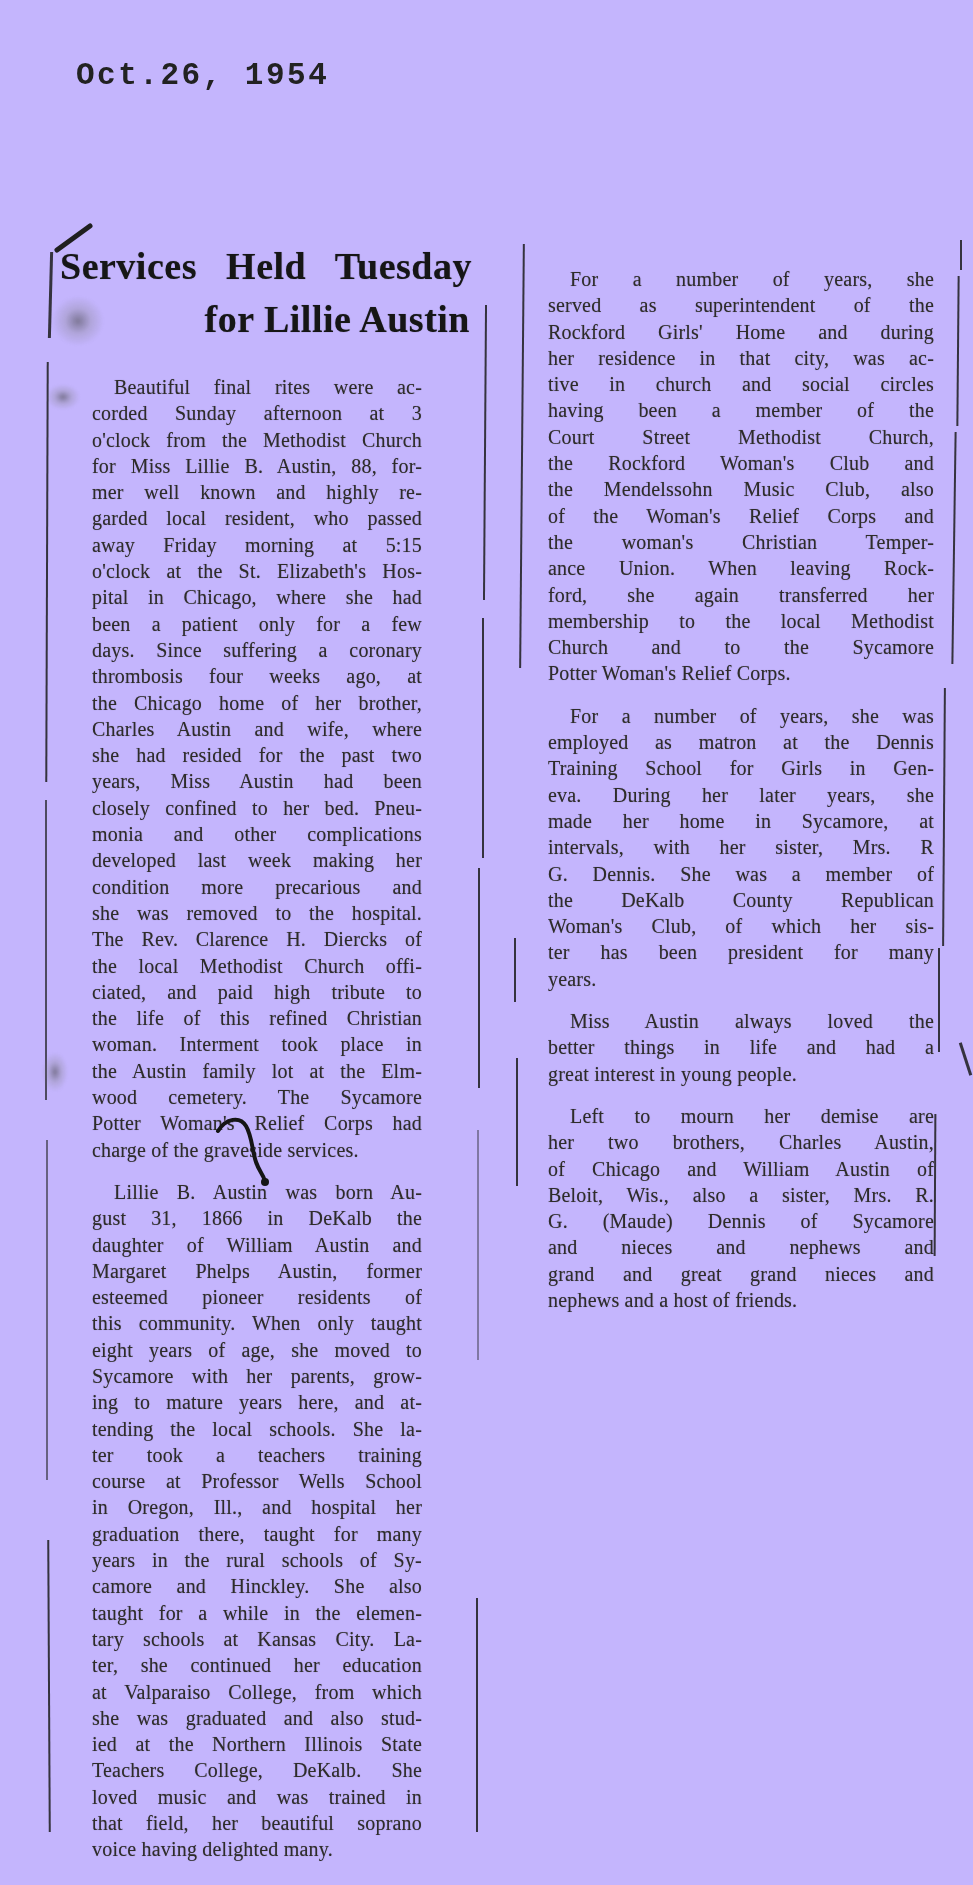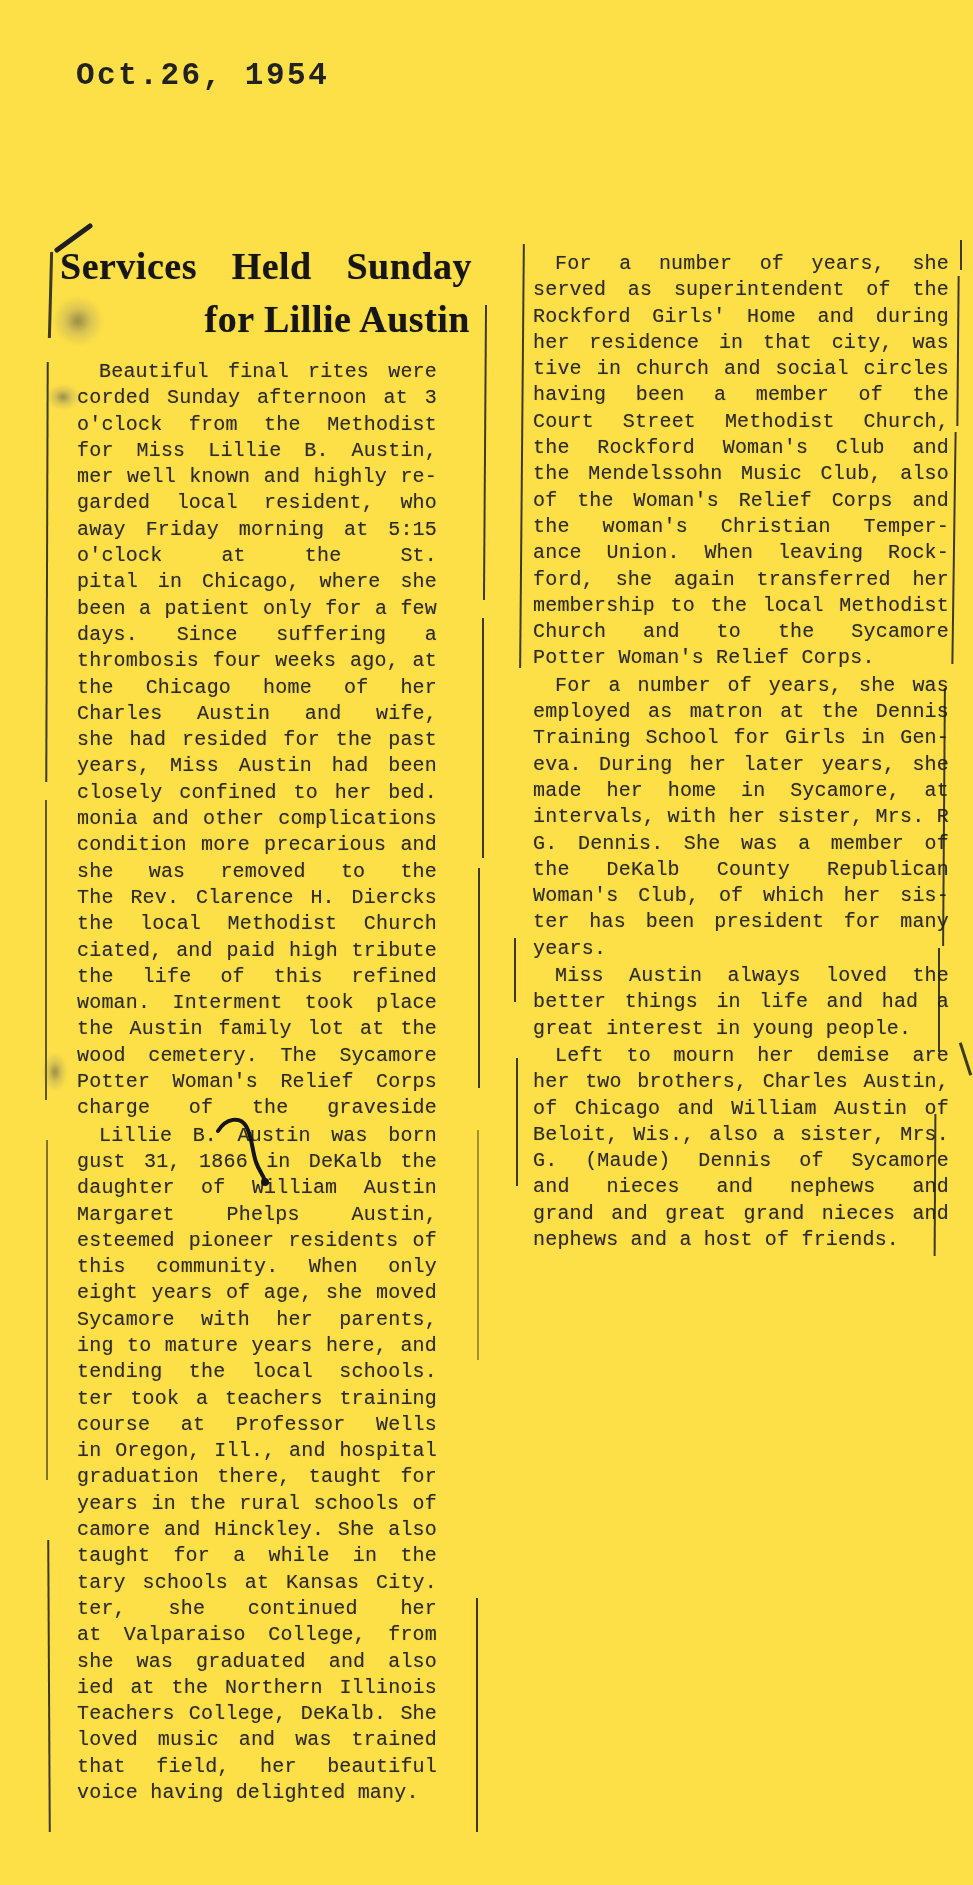--- a/index.html
+++ b/index.html
@@ -1,19 +1,19 @@
 <!DOCTYPE html>
 <html><head>
 <meta charset="utf-8">
 <style>
   html,body{margin:0;padding:0;background:#fff;}
   .page{
     position:relative;
     width:973px;height:1885px;
-    background:#fde047;
+    background:#c4b5fd;
     overflow:hidden;
     font-family:"Liberation Serif", serif;
     color:#2d2d2d;
   }
   .date{
     position:absolute;left:76px;top:58px;
     font-family:"Liberation Mono", monospace;
     font-size:31px;font-weight:600;letter-spacing:2.5px;
     color:#222;
   }
@@ -28,21 +28,21 @@
   .h-line2{text-align:right;padding-right:2px;height:53px;overflow:hidden;}
   .col{
     position:absolute;
     font-size:20px;line-height:26.3px;
     letter-spacing:0.2px;
     color:#2e2c2a;
     text-shadow:0 0 1px rgba(45,45,45,.4);
   }
   .col1{left:76px;top:358px;width:362px;}
   .col2{left:532px;top:250px;width:418px;}
-  .paragraph{margin:1px;font-family:Liberation Mono, monospace;}
+  .paragraph{margin:16px;}
   .line{
     height:26.3px;overflow:hidden;
     text-align:justify;text-align-last:justify;
     white-space:normal;
   }
   .line.indent{padding-left:22px;}
   .line.last{text-align-last:left;}
   .rule{
     position:absolute;width:2px;background:#1c1c1c;opacity:.85;
   }
@@ -54,21 +54,21 @@
   .ink-overlay{position:absolute;left:0;top:0;pointer-events:none;}
 </style>
 </head>
 <body>
 
 <div class="page">
 
   <div class="date">Oct.26, 1954</div>
 
   <div class="headline">
-    <div class="h-line1">Services Held Sunday</div>
+    <div class="h-line1">Services Held Tuesday</div>
     <div class="h-line2">for Lillie Austin</div>
   </div>
 
   <div class="col col1">
       <div class="paragraph">
         <div class="line indent">Beautiful final rites were ac-</div>
         <div class="line">corded Sunday afternoon at 3</div>
         <div class="line">o'clock from the Methodist Church</div>
         <div class="line">for Miss Lillie B. Austin, 88, for-</div>
         <div class="line">mer well known and highly re-</div>
@@ -78,20 +78,21 @@
         <div class="line">pital in Chicago, where she had</div>
         <div class="line">been a patient only for a few</div>
         <div class="line">days. Since suffering a coronary</div>
         <div class="line">thrombosis four weeks ago, at</div>
         <div class="line">the Chicago home of her brother,</div>
         <div class="line">Charles Austin and wife, where</div>
         <div class="line">she had resided for the past two</div>
         <div class="line">years, Miss Austin had been</div>
         <div class="line">closely confined to her bed. Pneu-</div>
         <div class="line">monia and other complications</div>
+        <div class="line">developed last week making her</div>
         <div class="line">condition more precarious and</div>
         <div class="line">she was removed to the hospital.</div>
         <div class="line">The Rev. Clarence H. Diercks of</div>
         <div class="line">the local Methodist Church offi-</div>
         <div class="line">ciated, and paid high tribute to</div>
         <div class="line">the life of this refined Christian</div>
         <div class="line">woman. Interment took place in</div>
         <div class="line">the Austin family lot at the Elm-</div>
         <div class="line">wood cemetery. The Sycamore</div>
         <div class="line">Potter Woman's Relief Corps had</div>

